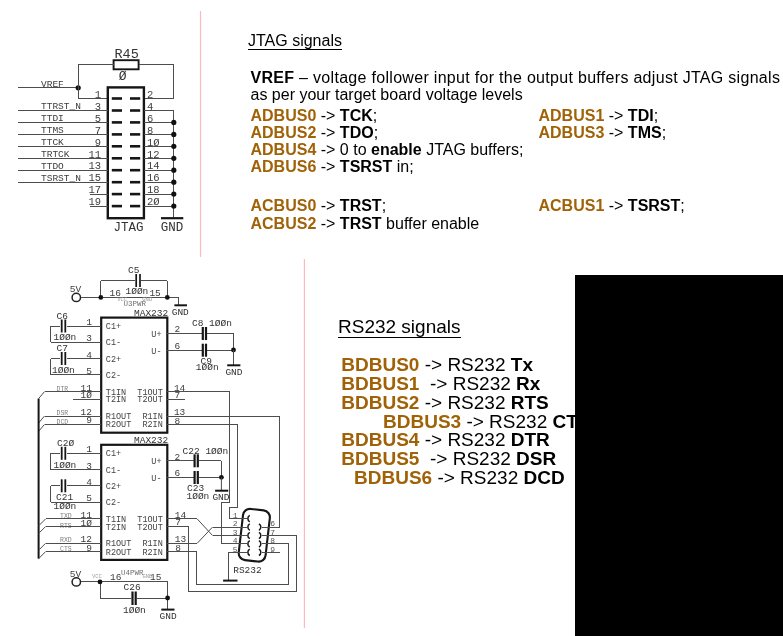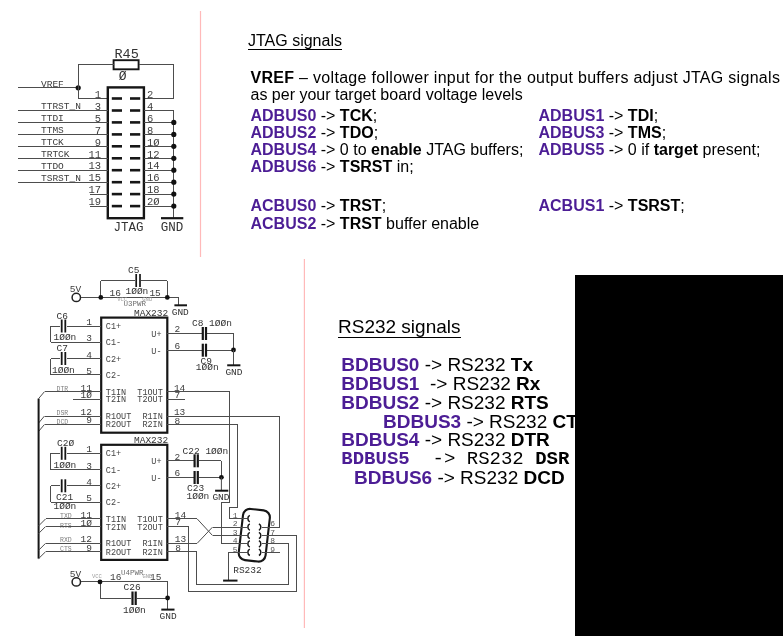--- a/index.html
+++ b/index.html
@@ -1,21 +1,21 @@
 <!DOCTYPE html>
 <html><head>
 <meta charset="utf-8">
 <style>
   html,body{margin:0;padding:0;}
   body{width:783px;height:636px;background:#ffffff;position:relative;overflow:hidden;
        font-family:"Liberation Sans", sans-serif;}
   .abs{position:absolute;}
   .t{position:absolute;white-space:nowrap;font-size:16px;line-height:17.2px;color:#000;}
   .t b{font-weight:bold;}
-  .blue{color:#4c1d95;font-weight:bold;}
+  .blue{color:#a16207;font-weight:bold;}
   .c2{position:absolute;left:288px;top:0;}
   .rs{font-size:19px;line-height:18.8px;}
 </style>
 </head>
 <body>
 
 <svg class="abs" style="left:0;top:0" width="783" height="636" viewBox="0 0 783 636" fill="none" stroke-linecap="butt">
 
   <g>
       <line x1="200.5" y1="11" x2="200.5" y2="257" stroke="#ffb9b9" stroke-width="1.2"></line>
@@ -700,35 +700,35 @@
 <div class="t" style="left:248px;top:32.2px;"><span style="display:inline-block;height:16.4px;border-bottom:1.4px solid #000;">JTAG signals</span></div>
 
 <div class="t" style="left:250.5px;top:68.7px;letter-spacing:0.3px;"><b>VREF</b> – voltage follower input for the output buffers adjust JTAG signals</div>
 
 <div class="t" style="left:250.5px;top:85.9px;">as per your target board voltage levels</div>
 
 <div class="t" style="left:250.5px;top:106.8px;"><span class="blue">ADBUS0</span> -&gt; <b>TCK</b>;<span class="c2"><span class="blue">ADBUS1</span> -&gt; <b>TDI</b>;</span></div>
 
 <div class="t" style="left:250.5px;top:124px;"><span class="blue">ADBUS2</span> -&gt; <b>TDO</b>;<span class="c2"><span class="blue">ADBUS3</span> -&gt; <b>TMS</b>;</span></div>
 
-<div class="t" style="left:250.5px;top:141.2px;"><span class="blue">ADBUS4</span> -&gt; 0 to <b>enable</b> JTAG buffers;<span class="c2"><span class="blue">ADBUS5</span> -&gt; 0 if <b>target</b> present;</span></div>
+<div class="t" style="left:250.5px;top:141.2px;"><span class="blue">ADBUS4</span> -&gt; 0 to <b>enable</b> JTAG buffers;</div>
 
 <div class="t" style="left:250.5px;top:158.4px;"><span class="blue">ADBUS6</span> -&gt; <b>TSRST</b> in;</div>
 
 <div class="t" style="left:250.5px;top:197.2px;"><span class="blue">ACBUS0</span> -&gt; <b>TRST</b>;<span class="c2"><span class="blue">ACBUS1</span> -&gt; <b>TSRST</b>;</span></div>
 
 <div class="t" style="left:250.5px;top:214.6px;"><span class="blue">ACBUS2</span> -&gt; <b>TRST</b> buffer enable</div>
 
 <div class="t rs" style="left:338px;top:318.1px;"><span style="display:inline-block;height:19.2px;border-bottom:1.4px solid #000;">RS232 signals</span></div>
 
 <div class="t rs" style="left:341.3px;top:356.2px;"><span class="blue">BDBUS0</span> -&gt; RS232 <b>Tx</b></div>
 
 <div class="t rs" style="left:341.3px;top:375px;"><span class="blue">BDBUS1</span>&nbsp; -&gt; RS232 <b>Rx</b></div>
 
 <div class="t rs" style="left:341.3px;top:393.8px;"><span class="blue">BDBUS2</span> -&gt; RS232 <b>RTS</b></div>
 
 <div class="t rs" style="left:335px;top:412.6px;margin-left:48px;"><span class="blue">BDBUS3</span> -&gt; RS232 <b>CTS</b></div>
 
 <div class="t rs" style="left:341.3px;top:431.4px;"><span class="blue">BDBUS4</span> -&gt; RS232 <b>DTR</b></div>
 
-<div class="t rs" style="left:341.3px;top:450.2px;font-family:Liberation Mono, monospace;"><span class="blue">BDBUS5</span>&nbsp; -&gt; RS232 <b>DSR</b></div>
+<div class="t rs" style="left:341.3px;top:450.2px;"><span class="blue">BDBUS5</span>&nbsp; -&gt; RS232 <b>DSR</b></div>
 
 <div class="t rs" style="left:354px;top:469px;"><span class="blue">BDBUS6</span> -&gt; RS232 <b>DCD</b></div>
 
 </body></html>

